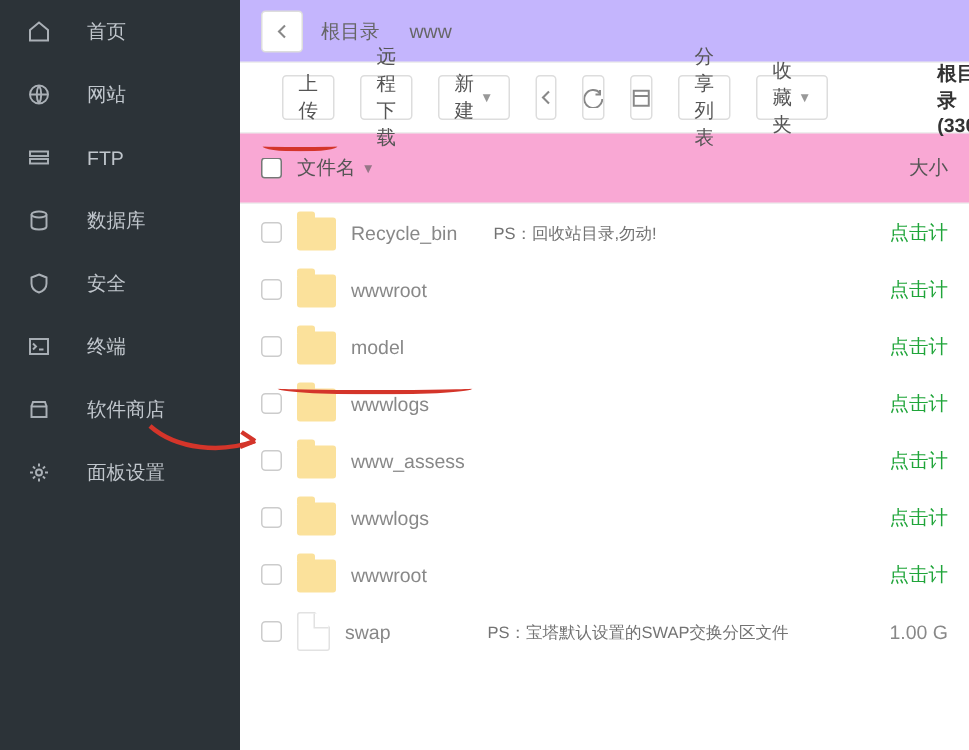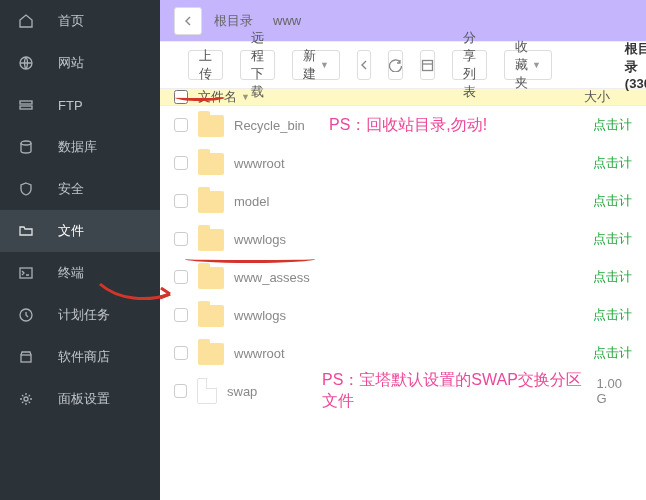--- a/index.html
+++ b/index.html
@@ -13,28 +13,28 @@
 .sb-ic{width:16px;height:16px;display:inline-flex;align-items:center;justify-content:center;opacity:.85}
 .main{position:absolute;left:160px;top:0;right:0;height:500px;background:#fff}
 .crumb{height:42px;border-bottom:1px solid #eee;display:flex;align-items:center;padding:0 14px;gap:4px;background:#c4b5fd}
 .crumb .cbtn{width:28px;height:28px;border:1px solid #ddd;background:#fff;border-radius:3px;display:flex;align-items:center;justify-content:center;cursor:pointer;color:#888}
 .crumb .seg{padding:4px 8px;cursor:pointer;color:#666}
 .toolbar{height:46px;display:flex;align-items:center;padding:0 28px;gap:17px}
 .tbtn{height:30px;border:1px solid #ddd;background:#fff;border-radius:3px;display:flex;align-items:center;padding:0 10px;cursor:pointer;color:#555;gap:4px}
 .tbtn.sq{width:34px;padding:0;justify-content:center}
 .spacer{flex:1}
 .disklabel{color:#333;font-weight:bold}
-.thead{height:18px;display:flex;align-items:center;border-top:1px solid #eee;border-bottom:1px solid #eee;padding:0 14px;gap:10px;background:#fef9c3}
+.thead{height:48px;display:flex;align-items:center;border-top:1px solid #eee;border-bottom:1px solid #eee;padding:0 14px;gap:10px;background:#f9a8d4}
 .th-chk{width:16px}
 .th-name{flex:1;display:flex;align-items:center;gap:4px;color:#555}
-.th-size{width:48px;text-align:left;color:#555}
+.th-size{width:48px;text-align:right;color:#555}
 .row{height:38px;display:flex;align-items:center;padding:0 14px;gap:10px}
 .chkbox{width:14px;height:14px;border:1px solid #ccc;border-radius:3px;background:#fff;cursor:pointer}
 .fname{color:#888;min-width:85px}
-.note{color:#ec4899;font-size:16px}
+.note{color:#737373;font-size:11px}
 .sizecell{margin-left:auto;color:#20a53a;cursor:pointer}
 .sizecell.g{color:#888}
 .folder{width:26px;height:22px;background:#fbe19b;border-radius:2px;position:relative;margin-top:2px}
 .folder:before{content:"";position:absolute;left:0;top:-4px;width:12px;height:5px;background:#fbe19b;border-radius:2px 2px 0 0}
 .fileic{width:22px;height:26px;border:1px solid #e2e2e2;border-radius:2px;background:#fff;position:relative}
 .fileic:before{content:"";position:absolute;right:-1px;top:-1px;border:5px solid transparent;border-top-color:#fff;border-right-color:#fff;box-shadow:-1px 1px 0 #e2e2e2}
 .anno{position:absolute;pointer-events:none}
 .red1{left:175px;top:94px;width:50px;height:7px;border-bottom:3px solid #d4352a;border-radius:0 0 50% 50%}
 .red2{left:185px;top:255px;width:130px;height:8px;border-bottom:3px solid #d4352a;border-radius:0 0 50% 50%}
 .red3{left:98px;top:280px;width:78px;height:28px}
@@ -84,45 +84,28 @@
         <span>数据库</span>
       </div>
       <div class="sb-item">
         <span class="sb-ic">
           <svg width="16" height="16" viewBox="0 0 16 16" fill="none" stroke="currentColor" stroke-width="1.3">
             <path d="M8 2l5 2v4c0 3-2 5-5 6-3-1-5-3-5-6V4z"></path>
           </svg>
         </span>
         <span>安全</span>
       </div>
-      <div class="sb-item active">
-        <span class="sb-ic">
-          <svg width="16" height="16" viewBox="0 0 16 16" fill="none" stroke="currentColor" stroke-width="1.3">
-            <path d="M2 4h4l1 2h7v6H2z"></path>
-          </svg>
-        </span>
-        <span>文件</span>
-      </div>
       <div class="sb-item">
         <span class="sb-ic">
           <svg width="16" height="16" viewBox="0 0 16 16" fill="none" stroke="currentColor" stroke-width="1.3">
             <rect x="2" y="3" width="12" height="10"></rect>
             <path d="M4 6l2 2-2 2M8 10h3"></path>
           </svg>
         </span>
         <span>终端</span>
-      </div>
-      <div class="sb-item">
-        <span class="sb-ic">
-          <svg width="16" height="16" viewBox="0 0 16 16" fill="none" stroke="currentColor" stroke-width="1.3">
-            <circle cx="8" cy="8" r="6"></circle>
-            <path d="M8 5v3l2 2"></path>
-          </svg>
-        </span>
-        <span>计划任务</span>
       </div>
       <div class="sb-item">
         <span class="sb-ic">
           <svg width="16" height="16" viewBox="0 0 16 16" fill="none" stroke="currentColor" stroke-width="1.3">
             <rect x="3" y="6" width="10" height="7"></rect>
             <path d="M3 6l1-3h8l1 3"></path>
           </svg>
         </span>
         <span>软件商店</span>
       </div>

